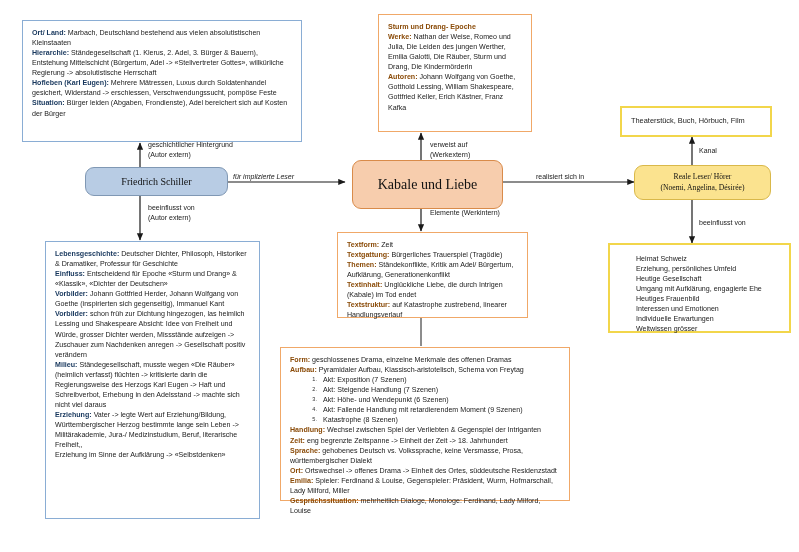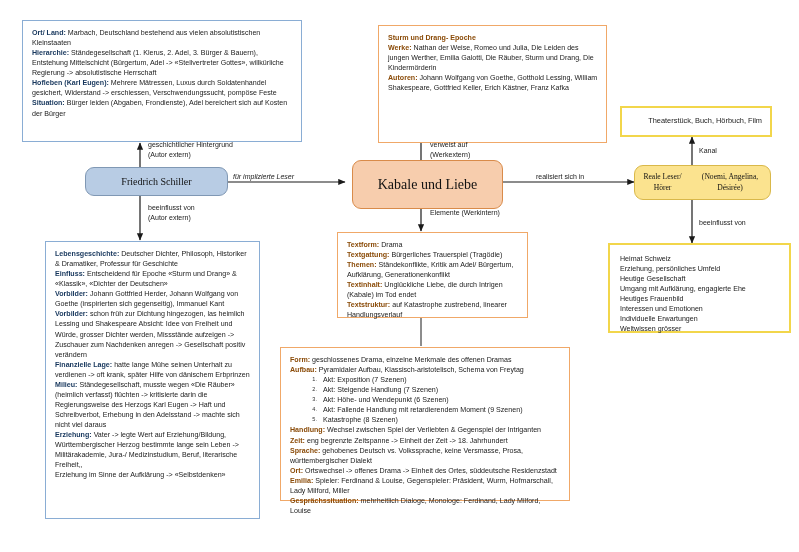--- a/index.html
+++ b/index.html
@@ -64,21 +64,21 @@
     border: 1.2px solid #d98b4a;
     font-size: 14px;
     color: #111111;
   }
   .node-reader {
     background: #fbe38f;
     border: 1px solid #d9b84a;
     font-size: 7.6px;
     color: #111111;
     line-height: 1.35;
-    flex-direction: row;
+    flex-direction: column;
   }
 
   
   .edge-label {
     position: absolute;
     font-size: 7px;
     color: #1a1a1a;
     white-space: nowrap;
     line-height: 1.45;
   }
@@ -130,29 +130,29 @@
 
 <div class="box panel blue" style="left:22px; top:20px; width:280px; height:122px;">
   <div id="hist-lines">
       <p><span class="lbl">Ort/ Land:</span><span> Marbach, Deutschland bestehend aus vielen absolutistischen Kleinstaaten</span></p>
       <p><span class="lbl">Hierarchie:</span><span> Ständegesellschaft (1. Klerus, 2. Adel, 3. Bürger &amp; Bauern), Entstehung Mittelschicht (Bürgertum, Adel -&gt; «Stellvertreter Gottes», willkürliche Regierung -&gt; absolutistische Herrschaft</span></p>
       <p><span class="lbl">Hofleben (Karl Eugen):</span><span> Mehrere Mätressen, Luxus durch Soldatenhandel gesichert, Widerstand -&gt; erschiessen, Verschwendungssucht, pompöse Feste</span></p>
       <p><span class="lbl">Situation:</span><span> Bürger leiden (Abgaben, Frondienste), Adel bereichert sich auf Kosten der Bürger</span></p>
     </div>
 </div>
 
-<div class="box panel orange" style="left:378px; top:25px; width:229px; height:118px;">
+<div class="box panel orange" style="left:378px; top:14px; width:154px; height:118px;">
   <p class="lbl">Sturm und Drang- Epoche</p>
   <div id="epoch-lines">
       <p><span class="lbl">Werke:</span><span> Nathan der Weise, Romeo und Julia, Die Leiden des jungen Werther, Emilia Galotti, Die Räuber, Sturm und Drang, Die Kindermörderin</span></p>
       <p><span class="lbl">Autoren:</span><span> Johann Wolfgang von Goethe, Gotthold Lessing, William Shakespeare, Gottfried Keller, Erich Kästner, Franz Kafka</span></p>
     </div>
 </div>
 
-<div class="box panel yellow" style="left:620px; top:106px; width:152px; height:31px; display:flex; align-items:center; justify-content:flex-end;">
+<div class="box panel yellow" style="left:620px; top:106px; width:152px; height:31px; display:flex; align-items:center; justify-content:flex-start;">
   <span style="font-size:7.4px;">Theaterstück, Buch, Hörbuch, Film</span>
 </div>
 
 <div class="node node-schiller" style="left:85px; top:167px; width:143px; height:29px;">
   <span>Friedrich Schiller</span>
 </div>
 
 <div class="node node-work" style="left:352px; top:160px; width:151px; height:49px;">
   <span>Kabale und Liebe</span>
 </div>
@@ -186,30 +186,29 @@
 <div class="edge-label" style="left:699px; top:146px;">Kanal</div>
 
 <div class="edge-label" style="left:699px; top:218px;">beeinflusst von</div>
 
 <div class="box panel blue" style="left:45px; top:241px; width:215px; height:278px;">
   <div id="bio-lines">
       <p><span class="lbl">Lebensgeschichte:</span><span> Deutscher Dichter, Philosoph, Historiker &amp; Dramatiker, Professur für Geschichte</span></p>
       <p><span class="lbl">Einfluss:</span><span> Entscheidend für Epoche «Sturm und Drang» &amp; «Klassik», «Dichter der Deutschen»</span></p>
       <p><span class="lbl">Vorbilder:</span><span> Johann Gottfried Herder, Johann Wolfgang von Goethe (inspirierten sich gegenseitig), Immanuel Kant</span></p>
       <p><span class="lbl">Vorbilder:</span><span> schon früh zur Dichtung hingezogen, las heimlich Lessing und Shakespeare Absicht: Idee von Freiheit und Würde, grosser Dichter werden, Missstände aufzeigen -&gt; Zuschauer zum Nachdenken anregen -&gt; Gesellschaft positiv verändern</span></p>
-      <p><span class="lbl">Finanzielle Lage:</span><span> hatte lange Mühe seinen Unterhalt zu verdienen -&gt; oft krank, später Hilfe von dänischem Erbprinzen</span></p>
       <p><span class="lbl">Milieu:</span><span> Ständegesellschaft, musste wegen «Die Räuber» (heimlich verfasst) flüchten -&gt; kritisierte darin die Regierungsweise des Herzogs Karl Eugen -&gt; Haft und Schreibverbot, Erhebung in den Adelsstand -&gt; machte sich nicht viel daraus</span></p>
       <p><span class="lbl">Erziehung:</span><span> Vater -&gt; legte Wert auf Erziehung/Bildung, Württembergischer Herzog bestimmte lange sein Leben -&gt; Militärakademie, Jura-/ Medizinstudium, Beruf, literarische Freiheit,,</span></p>
       <p><span>Erziehung im Sinne der Aufklärung -&gt; «Selbstdenken»</span></p>
     </div>
 </div>
 
 <div class="box panel orange" style="left:337px; top:232px; width:191px; height:86px;">
   <div id="text-lines">
-      <p><span class="lbl">Textform:</span><span> Drama</span></p>
+      <p><span class="lbl">Textform:</span><span> Zeit</span></p>
       <p><span class="lbl">Textgattung:</span><span> Bürgerliches Trauerspiel (Tragödie)</span></p>
       <p><span class="lbl">Themen:</span><span> Ständekonflikte, Kritik am Adel/ Bürgertum, Aufklärung, Generationenkonflikt</span></p>
       <p><span class="lbl">Textinhalt:</span><span> Unglückliche Liebe, die durch Intrigen (Kabale) im Tod endet</span></p>
       <p><span class="lbl">Textstruktur:</span><span> auf Katastrophe zustrebend, linearer Handlungsverlauf</span></p>
     </div>
 </div>
 
 <div class="box panel orange" style="left:280px; top:347px; width:290px; height:154px;">
   <p>
     <span class="lbl">Form:</span><span> geschlossenes Drama, einzelne Merkmale des offenen Dramas</span>
@@ -242,21 +241,21 @@
   <div id="form-rest">
       <p><span class="lbl">Handlung:</span><span> Wechsel zwischen Spiel der Verliebten &amp; Gegenspiel der Intriganten</span></p>
       <p><span class="lbl">Zeit:</span><span> eng begrenzte Zeitspanne -&gt; Einheit der Zeit -&gt; 18. Jahrhundert</span></p>
       <p><span class="lbl">Sprache:</span><span> gehobenes Deutsch vs. Volkssprache, keine Versmasse, Prosa, württembergischer Dialekt</span></p>
       <p><span class="lbl">Ort:</span><span> Ortswechsel -&gt; offenes Drama -&gt; Einheit des Ortes, süddeutsche Residenzstadt</span></p>
       <p><span class="lbl">Emilia:</span><span> Spieler: Ferdinand &amp; Louise, Gegenspieler: Präsident, Wurm, Hofmarschall, Lady Milford, Miller</span></p>
       <p><span class="lbl">Gesprächssituation:</span><span> mehrheitlich Dialoge, Monologe: Ferdinand, Lady Milford, Louise</span></p>
     </div>
 </div>
 
-<div class="box panel yellow" style="left:608px; top:243px; width:183px; height:90px; padding:9px 10px;">
+<div class="box panel yellow" style="left:608px; top:243px; width:183px; height:90px; padding:9px 26px;">
   <ul class="plain" id="ctx-list">
       <li>Heimat Schweiz</li>
       <li>Erziehung, persönliches Umfeld</li>
       <li>Heutige Gesellschaft</li>
       <li>Umgang mit Aufklärung, engagierte Ehe</li>
       <li>Heutiges Frauenbild</li>
       <li>Interessen und Emotionen</li>
       <li>Individuelle Erwartungen</li>
       <li>Weltwissen grösser</li>
     </ul>

